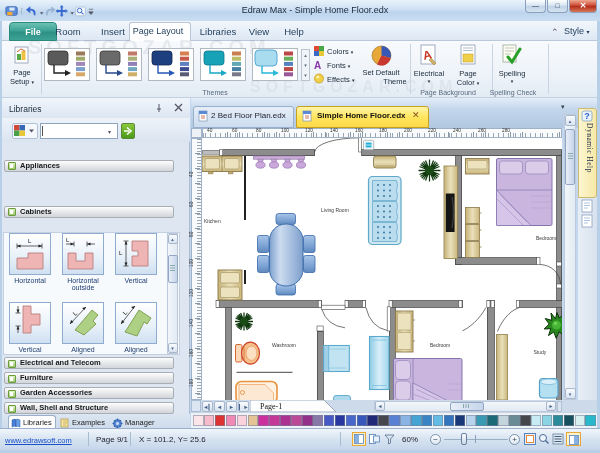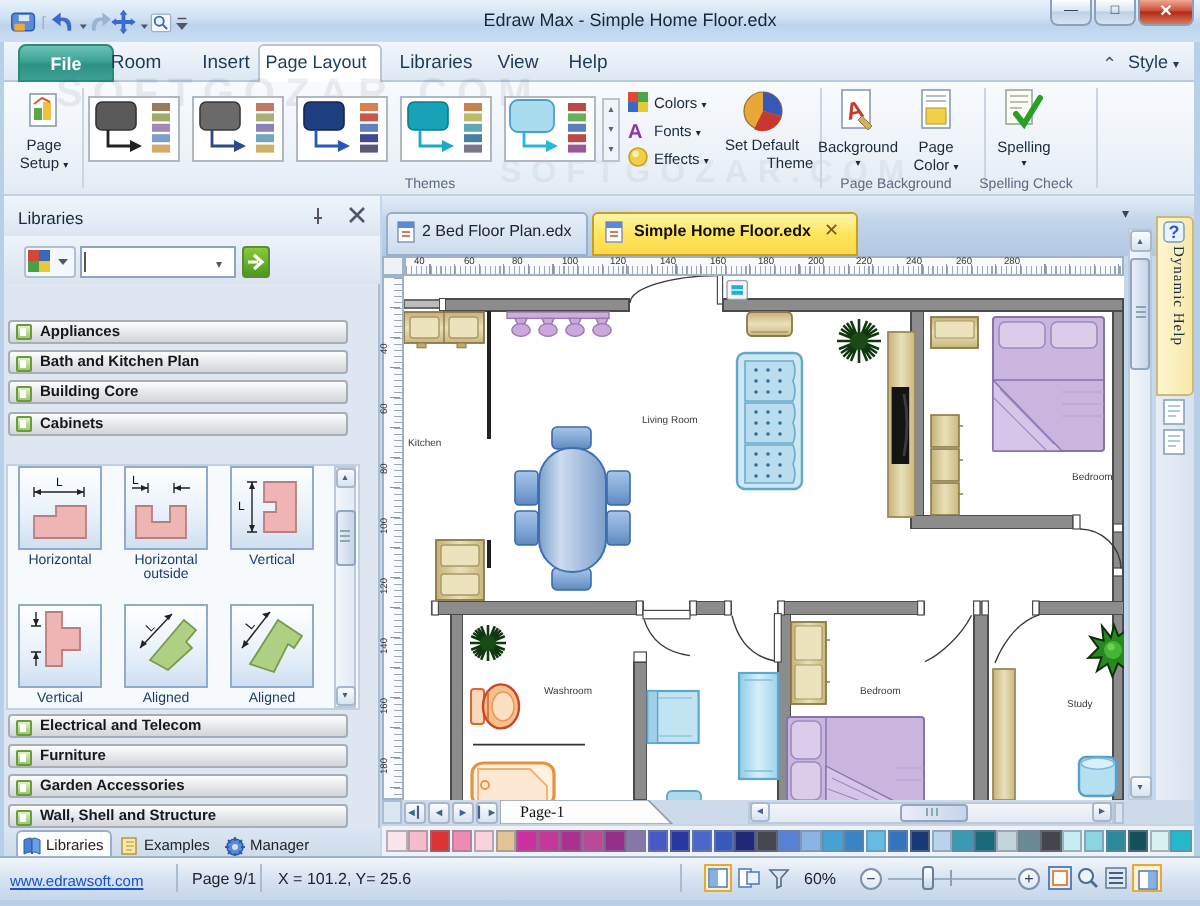--- a/index.html
+++ b/index.html
@@ -217,21 +217,21 @@
 </svg>
 <div class="abs rbtxt" style="left:355px;top:68px;width:52px;text-align:center">Set Default</div>
 <div class="abs rbtxt" style="left:369px;top:77px;width:52px;text-align:center">Theme</div>
 <div class="abs vsep" style="left:410px"></div>
 
 <svg class="abs" style="left:419px;top:44px" width="19" height="23" viewBox="0 0 19 23">
   <rect x="2" y="1" width="14" height="19" fill="#fff" stroke="#8a9ab0" stroke-width="0.8"></rect>
   <text x="4" y="15" font-size="12" font-weight="bold" fill="#c83828" transform="rotate(-14 9 11)">A</text>
   <path d="M 12 14 l 5 5 l -2 2 l -5 -5 z" fill="#d0b068" stroke="#a07828" stroke-width="0.5"></path>
 </svg>
-<div class="abs rbtxt" style="left:404px;top:69px;width:50px;text-align:center">Background</div>
+<div class="abs rbtxt" style="left:404px;top:69px;width:50px;text-align:center">Electrical</div>
 <div class="abs rbtxt" style="left:404px;top:78px;width:50px;text-align:center;font-size:5px">▾</div>
 
 <svg class="abs" style="left:459px;top:44px" width="19" height="23" viewBox="0 0 19 23">
   <rect x="2" y="1" width="14" height="19" fill="#fff" stroke="#8a9ab0" stroke-width="0.8"></rect>
   <rect x="4" y="10" width="10" height="8" fill="#f0d048" stroke="#b89828" stroke-width="0.5"></rect>
   <path d="M 4 4 h 10 M 4 6.5 h 10" stroke="#9ab" stroke-width="0.8"></path>
 </svg>
 <div class="abs rbtxt" style="left:448px;top:69px;width:40px;text-align:center">Page</div>
 <div class="abs rbtxt" style="left:448px;top:78px;width:40px;text-align:center">Color <span style="font-size:5px">▾</span></div>
 <div class="abs grouplabel" style="left:408px;width:80px">Page Background</div>
@@ -267,22 +267,20 @@
 </svg>
 <div class="abs" style="left:40px;top:123px;width:78px;height:16px;border:1px solid #8fa5bd;background:#fff"></div>
 <div class="abs" style="left:41.5px;top:126px;width:1px;height:10px;background:#555"></div>
 <div class="abs" style="left:108px;top:128px;font-size:6px;color:#556">▾</div>
 <div class="abs" style="left:121px;top:123px;width:14px;height:16px;border:1px solid #5a8a3a;border-radius:2px;background:linear-gradient(#8cc83c,#4a9a1a)"></div>
 <svg class="abs" style="left:123px;top:126px" width="10" height="10" viewBox="0 0 10 10">
   <path d="M 1 5 h 5 M 4 1.5 L 8 5 L 4 8.5" stroke="#fff" stroke-width="1.6" fill="none"></path>
 </svg>
 
 <div class="abs libbar" style="top:159.8px"><div class="libicon"></div>Appliances</div>
-<div class="abs libbar" style="top:175.1px"><div class="libicon"></div>Bath and Kitchen Plan</div>
-<div class="abs libbar" style="top:190.4px"><div class="libicon"></div>Building Core</div>
 <div class="abs libbar" style="top:205.7px"><div class="libicon"></div>Cabinets</div>
 
 <div class="abs" id="gallery"></div>
 <div class="abs gthumb" style="left:9px;top:233px"></div>
 <div class="abs gthumb" style="left:62px;top:233px"></div>
 <div class="abs gthumb" style="left:115px;top:233px"></div>
 <div class="abs gthumb" style="left:9px;top:302px"></div>
 <div class="abs gthumb" style="left:62px;top:302px"></div>
 <div class="abs gthumb" style="left:115px;top:302px"></div>
 <svg class="abs" style="left:9px;top:233px" width="150" height="122" viewBox="0 0 150 122">

